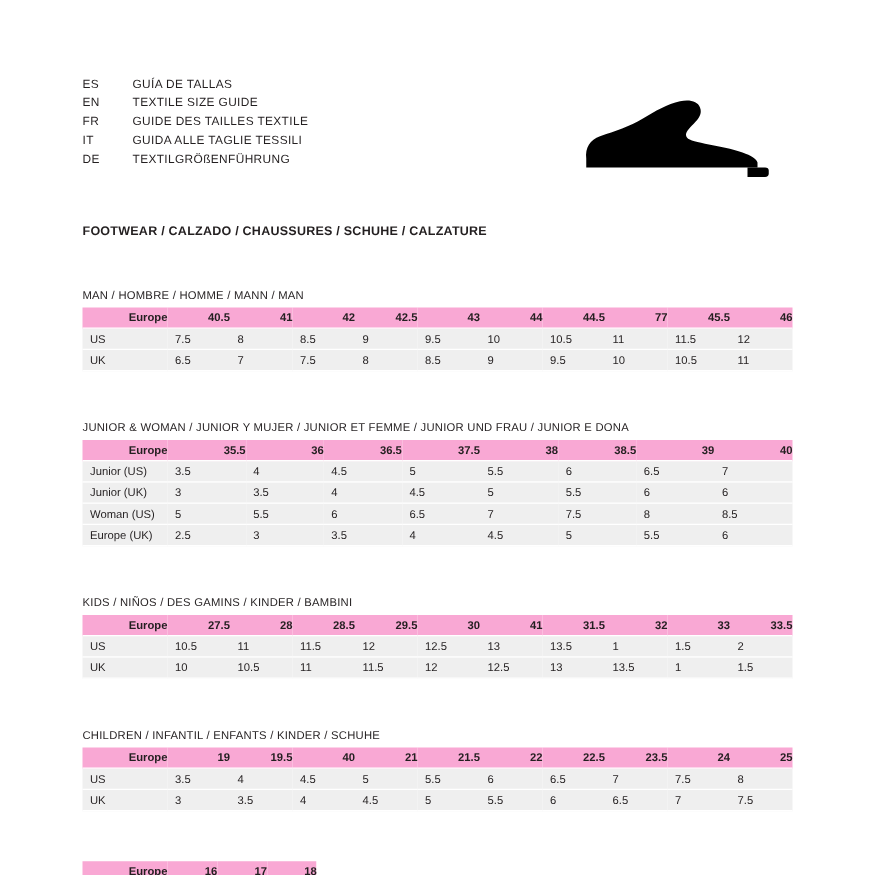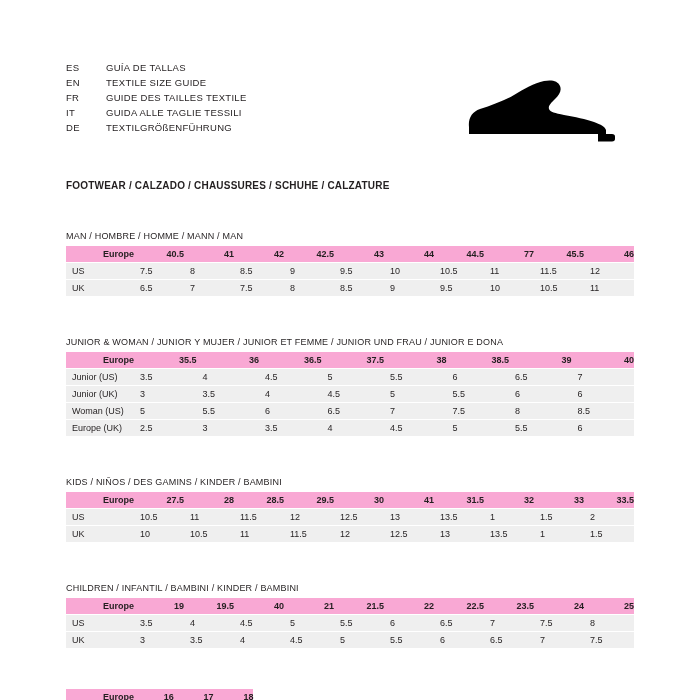--- a/index.html
+++ b/index.html
@@ -288,21 +288,21 @@
           <td>13</td>
           <td>13.5</td>
           <td>1</td>
           <td>1.5</td>
         </tr>
       </tbody>
     </table>
   </div>
 
   <div class="group">
-    <div class="group-label">CHILDREN / INFANTIL / BAMBINI / KINDER / BAMBINI</div>
+    <div class="group-label">CHILDREN / INFANTIL / ENFANTS / KINDER / SCHUHE</div>
     <table class="size">
       <tbody>
         <tr class="head">
           <td class="lbl">Europe</td>
           <td>19</td>
           <td>19.5</td>
           <td>40</td>
           <td>21</td>
           <td>21.5</td>
           <td>22</td>

